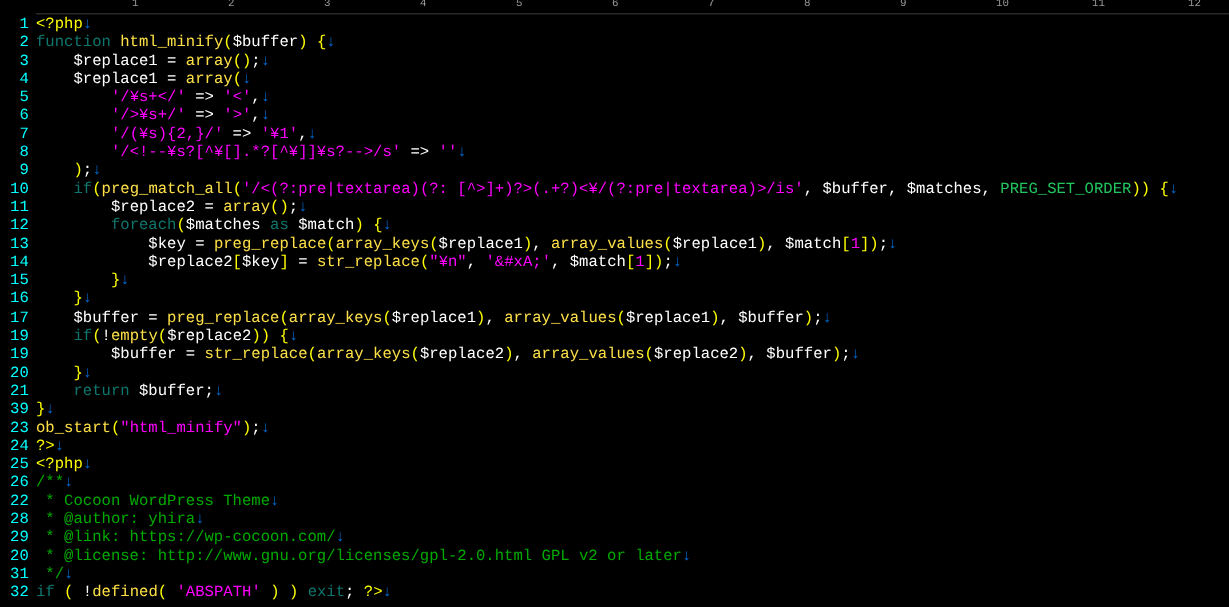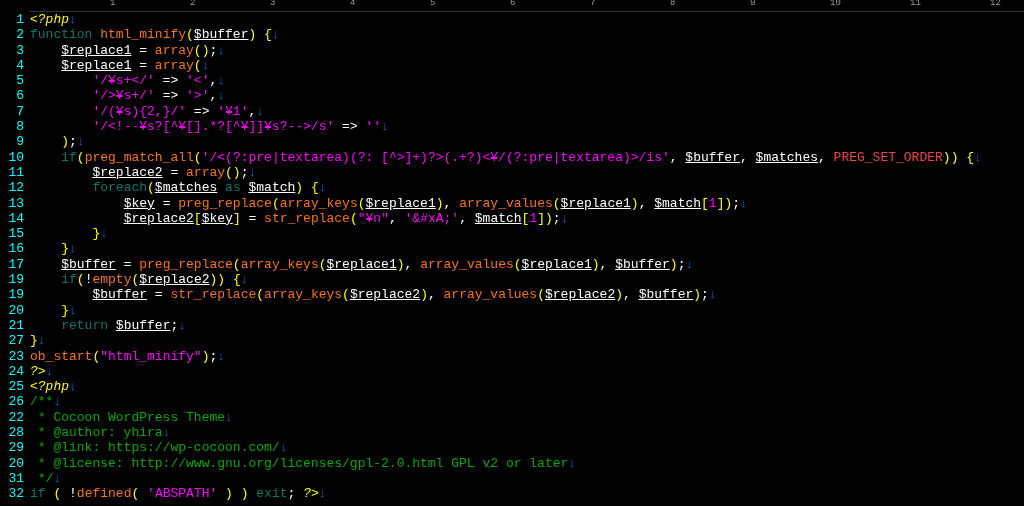--- a/index.html
+++ b/index.html
@@ -52,31 +52,31 @@
 .code {
   flex: 1;
   padding-top: 12px;
   white-space: pre;
   overflow: hidden;
 }
 .line {
   height: 15.3px;
 }
 
-.delim { color: #ff0; font-style: italic; }       
+.delim { color: #ff0; }       
 .kw    { color: #0f766e; }       
-.func  { color: #f97316; }       
-.var   { color: #fff; text-decoration: underline; }       
+.func  { color: #fde047; }       
+.var   { color: #fff; }       
 .paren { color: #ff0; }
 .str   { color: #f0f; }       
 .num   { color: #f0f; }
 .cmt   { color: #0a0; }       
 .eol   { color: #06c; }       
 .plain { color: #fff; }
-.const { color: #ef4444; margin-top: 32px; }
+.const { color: #22c55e; margin-top: 32px; }
 </style>
 </head>
 <body>
 
 <div class="editor">
   <div class="ruler">
       <span class="ruler-mark" style="left: 80px;">1</span>
       <span class="ruler-mark" style="left: 160px;">2</span>
       <span class="ruler-mark" style="left: 240px;">3</span>
       <span class="ruler-mark" style="left: 320px;">4</span>
@@ -104,21 +104,21 @@
       <div class="ln">12</div>
       <div class="ln">13</div>
       <div class="ln">14</div>
       <div class="ln">15</div>
       <div class="ln">16</div>
       <div class="ln">17</div>
       <div class="ln">19</div>
       <div class="ln">19</div>
       <div class="ln">20</div>
       <div class="ln">21</div>
-      <div class="ln">27</div>
+      <div class="ln">39</div>
       <div class="ln">23</div>
       <div class="ln">24</div>
       <div class="ln">25</div>
       <div class="ln">26</div>
       <div class="ln">22</div>
       <div class="ln">28</div>
       <div class="ln">29</div>
       <div class="ln">20</div>
       <div class="ln">31</div>
       <div class="ln">32</div>

